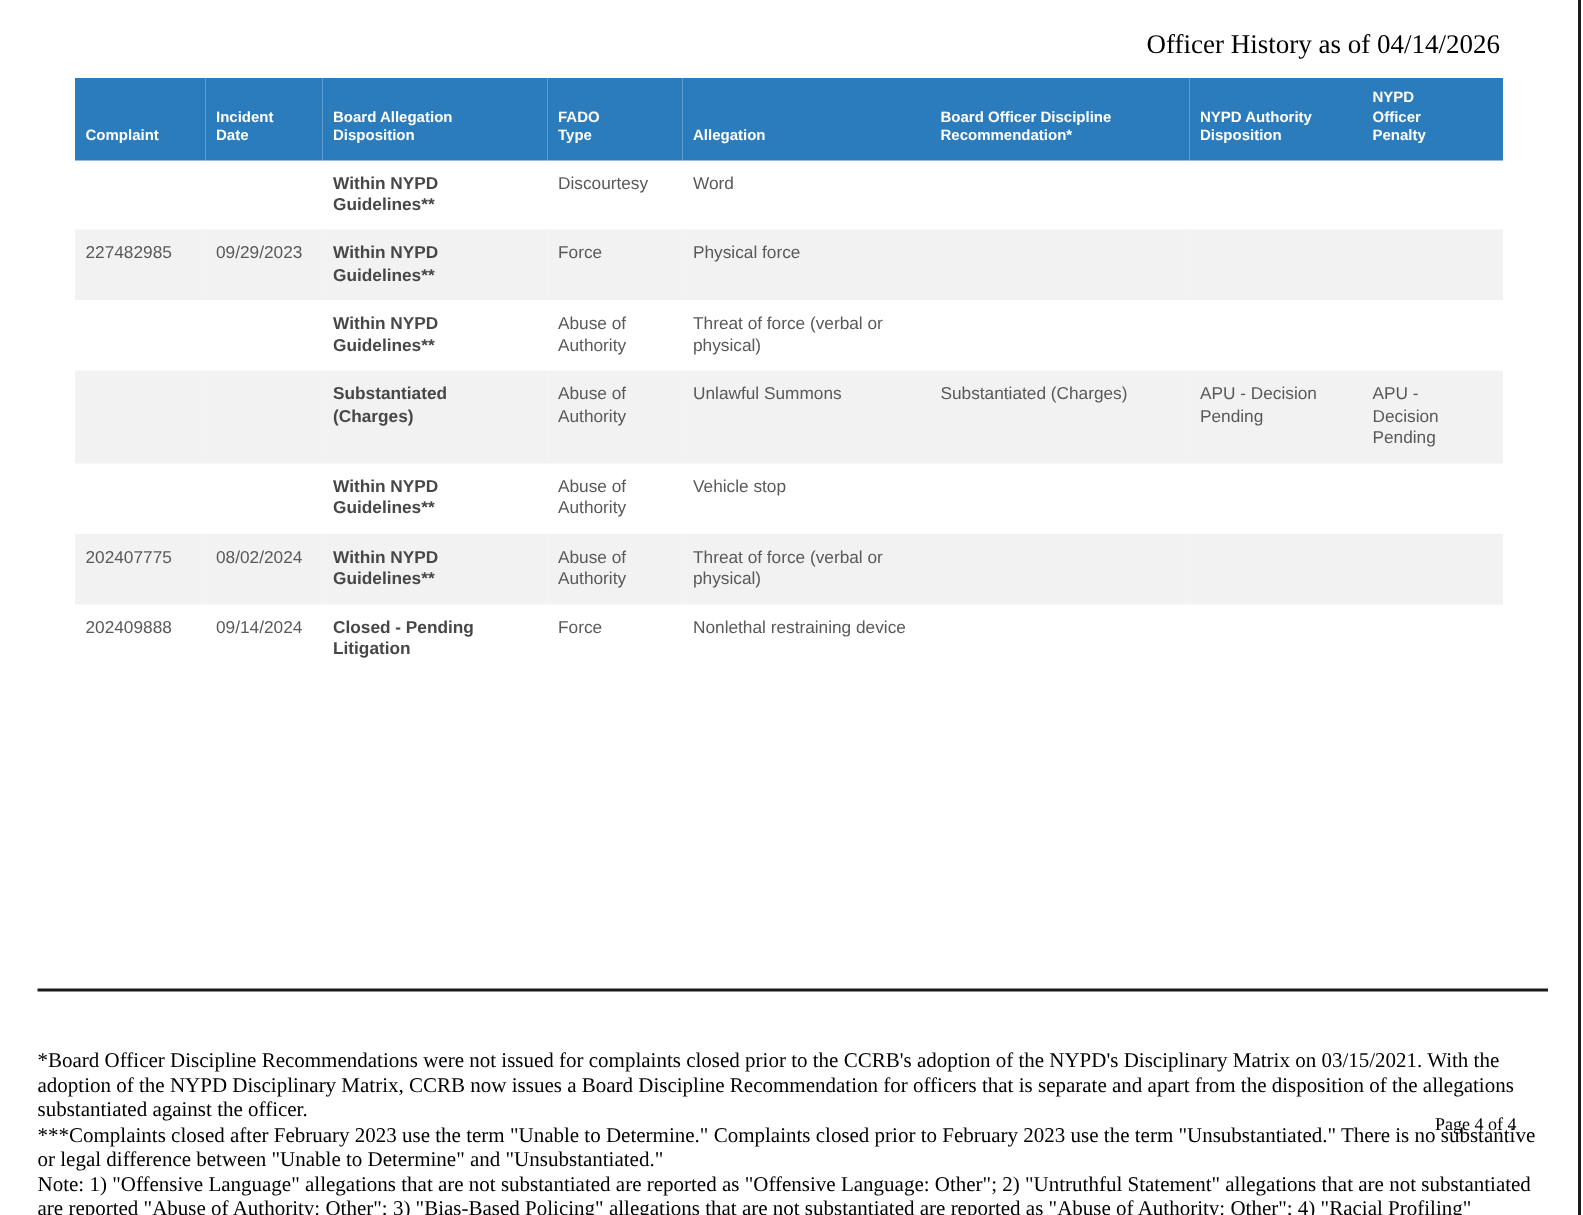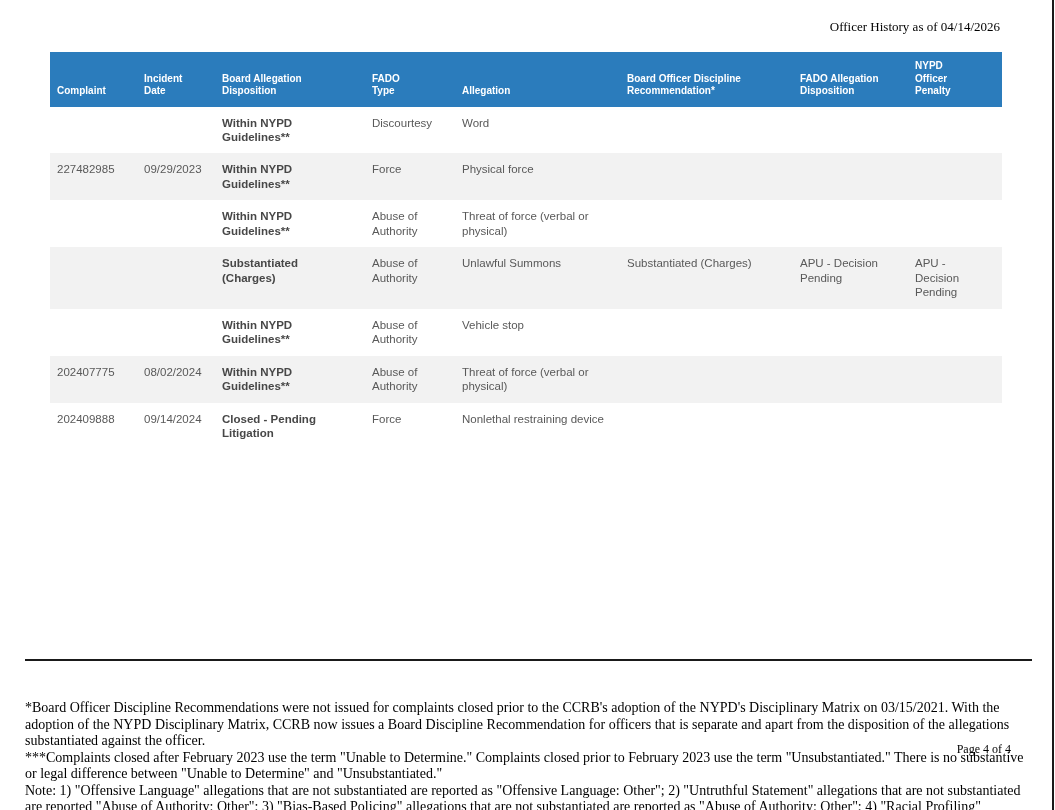--- a/index.html
+++ b/index.html
@@ -2,21 +2,21 @@
 <html><head>
 <meta charset="utf-8">
 <style>
   html, body { margin:0; padding:0; }
   body {
     width:1055px; height:810px; position:relative; overflow:hidden;
     background:#ffffff; font-family:"Liberation Sans", sans-serif;
   }
   .doc-title {
     position:absolute; top:19px; right:55px;
-    font-family:"Liberation Serif", serif; font-size:13px; color:#000;
+    font-family:"Liberation Serif", serif; font-size:18px; color:#000;
   }
   table.history {
     position:absolute; left:50px; top:52px; width:952px;
     border-collapse:collapse; table-layout:fixed;
   }
   table.history th {
     color:#fff; font-weight:bold; font-size:10px; text-align:left;
     vertical-align:bottom; padding:8px 7px 9px 7px;
     white-space:pre-line; line-height:1.25;
   }
@@ -70,21 +70,21 @@
         <th style="color: rgb(255, 255, 255);">Complaint</th>
         <th style="color: rgb(255, 255, 255);">Incident
 Date</th>
         <th style="color: rgb(255, 255, 255);">Board Allegation
 Disposition</th>
         <th style="color: rgb(255, 255, 255);">FADO
 Type</th>
         <th style="color: rgb(255, 255, 255);">Allegation</th>
         <th style="color: rgb(255, 255, 255);">Board Officer Discipline
 Recommendation*</th>
-        <th style="color: rgb(255, 255, 255);">FADO Allegation
+        <th style="color: rgb(255, 255, 255);">NYPD Authority
 Disposition</th>
         <th style="color: rgb(255, 255, 255);">NYPD
 Officer
 Penalty</th>
       </tr>
   </thead>
   <tbody>
       <tr>
         <td></td>
         <td></td>

